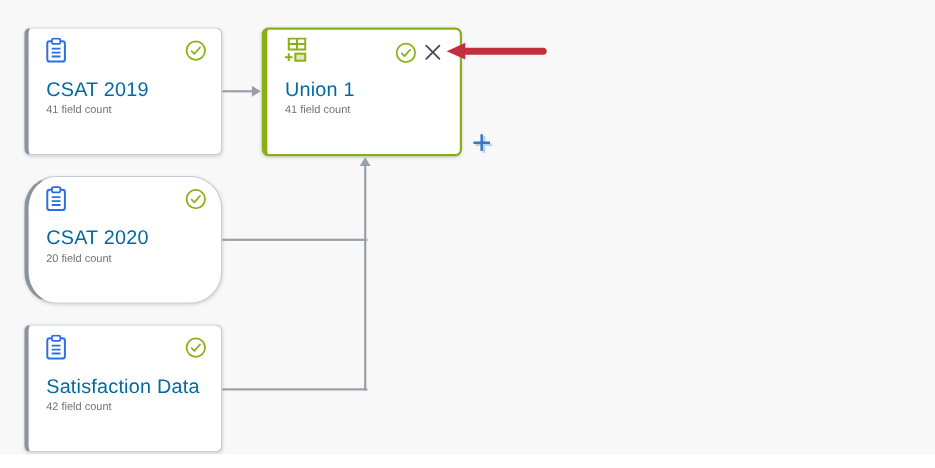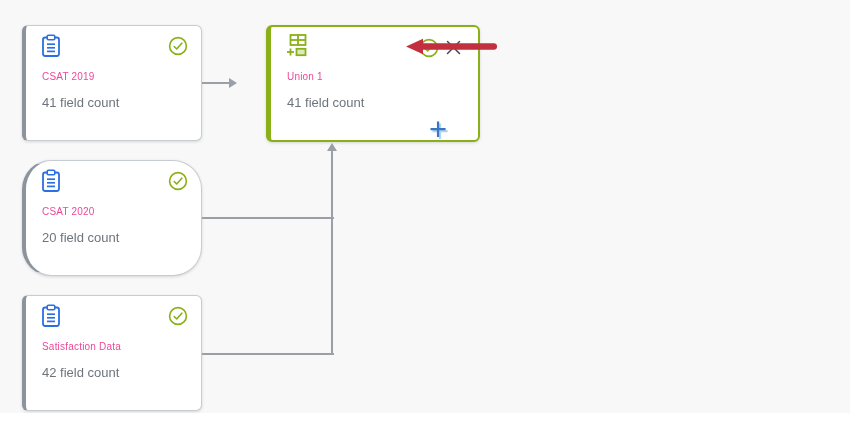--- a/index.html
+++ b/index.html
@@ -30,37 +30,36 @@
     border: 1px solid #c7ccd3;
     border-left: 4px solid #8c939c;
     border-radius: 6px;
     box-shadow: 0 1px 3px rgba(60,64,67,0.18);
   }
   .node.src-1 { left: 22px;  top: 25px;  }
   .node.src-2 { left: 22px;  top: 160px; border-radius: 29px; }
   .node.src-3 { left: 22px;  top: 295px; text-align: center; }
   .node.union {
     left: 238px; top: 25px;
-    width: 214px; height: 117px;
+    width: 182px; height: 117px;
     border: 2px solid #8ab017;
     border-left: 5px solid #8ab017;
-    margin-left: 28px;
   }
   .node .node-icon   { position: absolute; left: 14px; top: 8px;  width: 22px; height: 24px; }
   .node .status-icon { position: absolute; right: 13px; top: 10px; width: 20px; height: 20px; }
   .node .close-icon  { position: absolute; right: 16px; top: 12px; width: 17px; height: 17px; cursor: pointer; }
   .node.union .status-icon { right: 39px; top: 11px; }
   .node .title {
     position: absolute; left: 16px; top: 45px;
-    font-size: 10px; color: #ec4899; letter-spacing: .2px;
+    font-size: 18px; color: #0369a1; letter-spacing: .2px;
     white-space: nowrap;
   }
   .node .subtitle {
     position: absolute; left: 16px; top: 69px;
-    font-size: 13px; color: #6e747c;
+    font-size: 10px; color: #6e747c;
     white-space: nowrap;
   }
   .node.union .node-icon   { left: 15px; top: 7px; }
   .node.union .title       { top: 44px; }
   .node.union .subtitle    { top: 68px; }
   
   .conn { position: absolute; background: #9aa0a8; }
   .conn-h1 { left: 202px; top: 82px;  width: 29px; height: 2px; }
   .conn-h2 { left: 202px; top: 217px; width: 132px; height: 2px; }
   .conn-h3 { left: 202px; top: 353px; width: 132px; height: 2px; }

